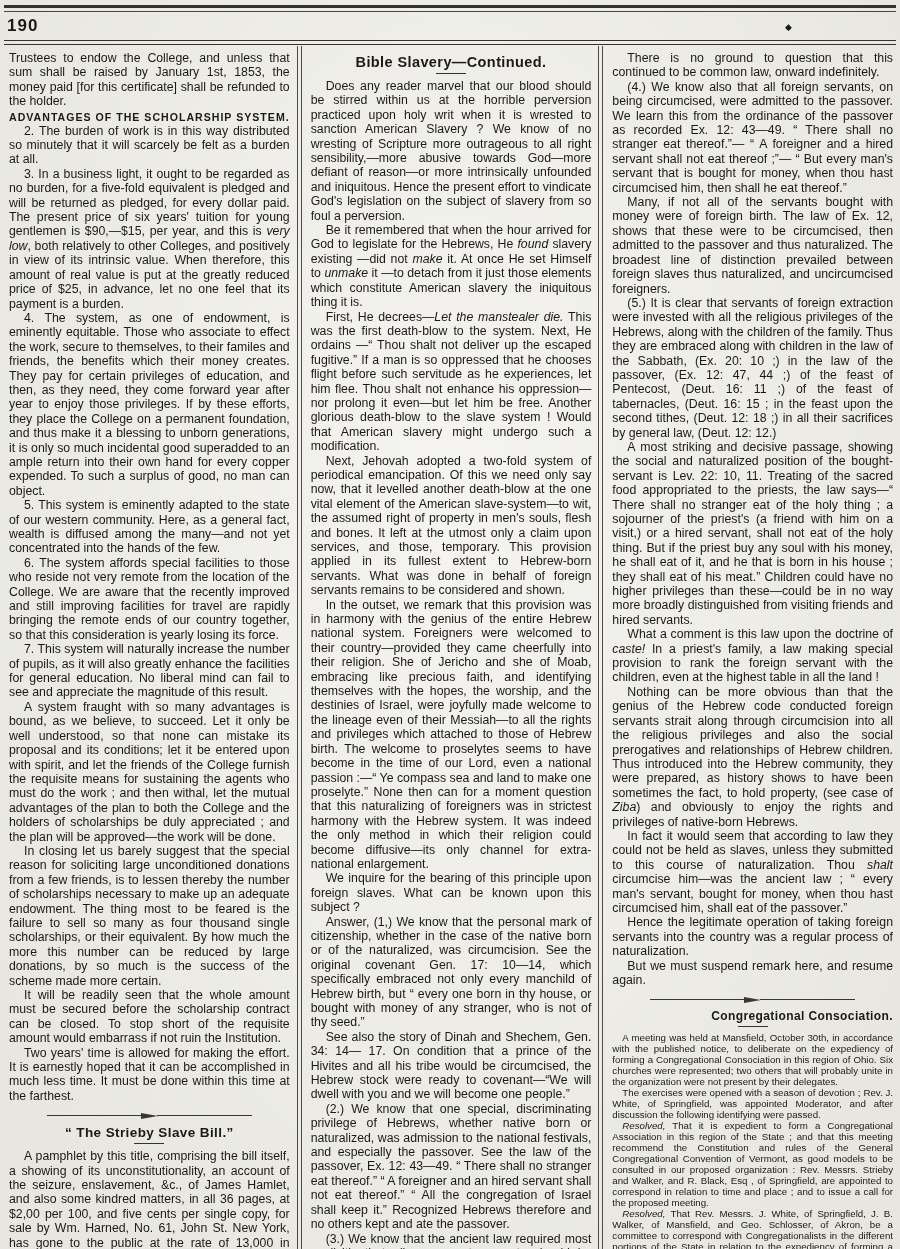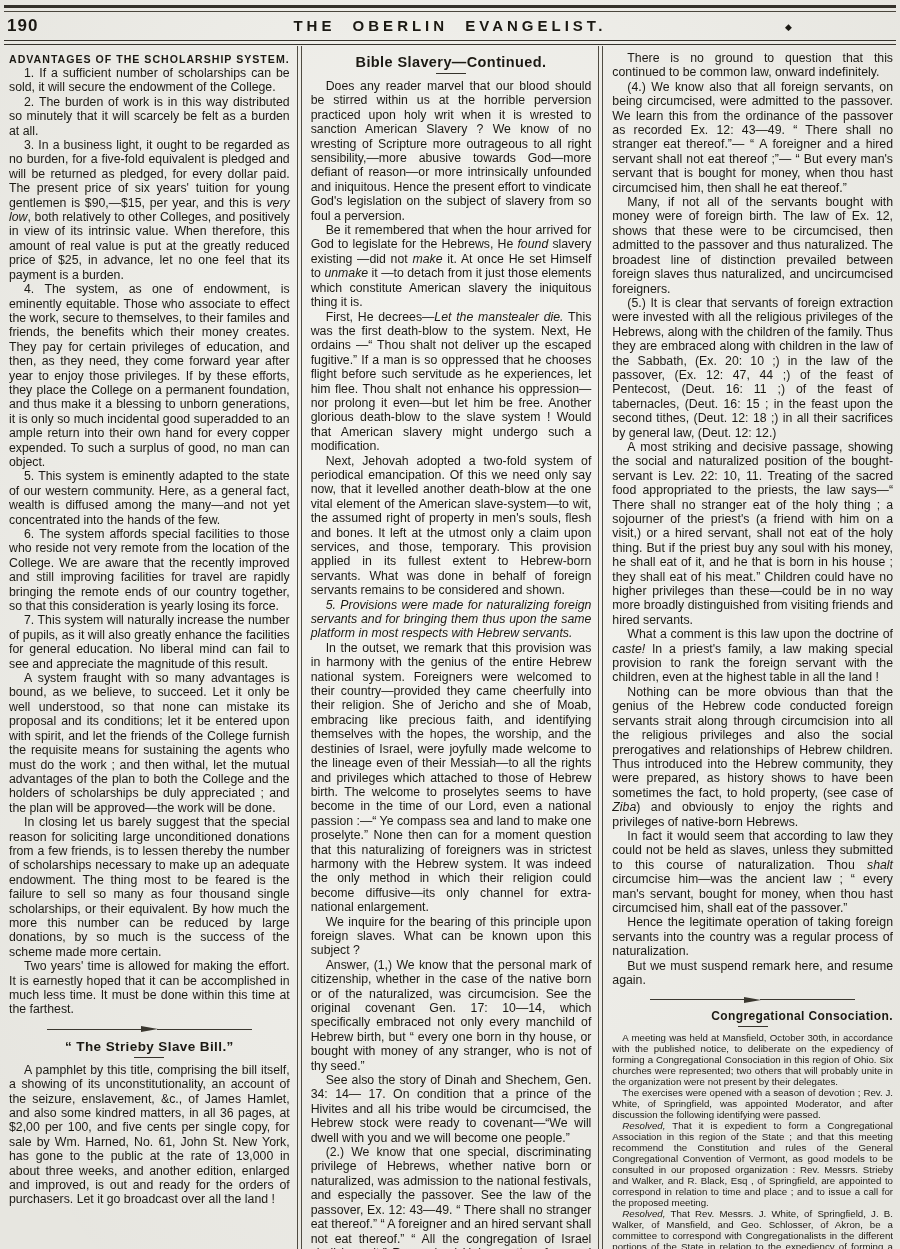--- a/index.html
+++ b/index.html
@@ -128,40 +128,40 @@
 </style>
 </head>
 <body>
 
 <div class="page">
 
   <div class="top-rule"></div>
 
   <div class="header">
     <span class="pageno">190</span>
-    <span class="masthead">THE OBERLIN EVANGELIST.</span>
     <span class="ink-speck">◆</span>
   </div>
 
   <div class="header-rule"></div>
 
   <div class="columns">
 
     <div class="col">
+      <p class="para noindent">Trustees to endow the College, and unless that sum shall be raised by January 1st, 1853, the money paid [for this certificate] shall be refunded to the holder.</p>
       <h3 class="subhead">ADVANTAGES OF THE SCHOLARSHIP SYSTEM.</h3>
       <div>
-          <p class="para">1. If a sufficient number of scholarships can be sold, it will secure the endowment of the College.</p>
           <p class="para">2. The burden of work is in this way distributed so minutely that it will scarcely be felt as a burden at all.</p>
           <p class="para">3. In a business light, it ought to be regarded as no burden, for a five-fold equivalent is pledged and will be returned as pledged, for every dollar paid.  The present price of six years' tuition for young gentlemen is $90,—$15, per year, and this is <i>very low</i>, both relatively to other Colleges, and positively in view of its intrinsic value.  When therefore, this amount of real value is put at the greatly reduced price of $25, in advance, let no one feel that its payment is a burden.</p>
           <p class="para">4. The system, as one of endowment, is eminently equitable.  Those who associate to effect the work, secure to themselves, to their familes and friends, the benefits which their money creates.  They pay for certain privileges of education, and then, as they need, they come forward year after year to enjoy those privileges. If by these efforts, they place the College on a permanent foundation, and thus make it a blessing to unborn generations, it is only so much incidental good superadded to an ample return into their own hand for every copper expended.  To such a surplus of good, no man can object.</p>
           <p class="para">5. This system is eminently adapted to the state of our western community.  Here, as a general fact, wealth is diffused among the many—and not yet concentrated into the hands of the few.</p>
           <p class="para">6. The system affords special facilities to those who reside not very remote from the location of the College. We are aware that the recently improved and still improving facilities for travel are rapidly bringing the remote ends of our country together, so that this consideration is yearly losing its force.</p>
           <p class="para">7. This system will naturally increase the number of pupils, as it will also greatly enhance the facilities for general education.  No liberal mind can fail to see and appreciate the magnitude of this result.</p>
           <p class="para">A system fraught with so many advantages is bound, as we believe, to succeed.  Let it only be well understood, so that none can mistake its proposal and its conditions; let it be entered upon with spirit, and let the friends of the College furnish the requisite means for sustaining the agents who must do the work ; and then withal, let the mutual advantages of the plan to both the College and the holders of scholarships be duly appreciated ; and the plan will be approved—the work will be done.</p>
           <p class="para">In closing let us barely suggest that the special reason for soliciting large unconditioned donations from a few friends, is to lessen thereby the number of scholarships necessary to make up an adequate endowment.  The thing most to be feared is the failure to sell so many as four thousand single scholarships, or their equivalent. By how much the more this number can be reduced by large donations, by so much is the success of the scheme made more certain.</p>
+          <p class="para">It will be readily seen that the whole amount must be secured before the scholarship contract can be closed. To stop short of the requisite amount would embarrass if not ruin the Institution.</p>
           <p class="para">Two years' time is allowed for making the effort.  It is earnestly hoped that it can be accomplished in much less time.   It must be done within this time at the farthest.</p>
         </div>
       <div class="divider">
         <span class="dline"></span>
         <span class="darrow"></span>
         <span class="dline"></span>
       </div>
       <h2 class="article-head fugitive-head">“ The Strieby Slave Bill.”</h2>
       <hr class="head-rule">
       <div>
@@ -172,21 +172,20 @@
     <div class="vrule"></div>
 
     <div class="col">
       <h2 class="article-head">Bible Slavery—Continued.</h2>
       <hr class="head-rule">
       <div>
           <p class="para">Does any reader marvel that our blood should be stirred within us at the horrible perversion practiced upon holy writ when it is wrested to sanction American Slavery ? We know of no wresting of Scripture more outrageous to all right sensibility,—more abusive towards God—more defiant of reason—or more intrinsically unfounded and iniquitous.   Hence the present effort to vindicate God's legislation on the subject of slavery from so foul a perversion.</p>
           <p class="para">Be it remembered that when the hour arrived for God to legislate for the Hebrews, He <i>found</i> slavery existing —did not <i>make</i> it.   At once He set Himself to <i>unmake</i> it —to detach from it just those elements which constitute American slavery the iniquitous thing it is.</p>
           <p class="para">First, He decrees—<i>Let the manstealer die.</i>  This was the first death-blow to the system.  Next, He ordains —“ Thou shalt not deliver up the escaped fugitive.”  If a man is so oppressed that he chooses flight before such servitude as he experiences, let him flee.  Thou shalt not enhance his oppression—nor prolong it even—but let him be free.   Another glorious death-blow to the slave system !   Would that American slavery might undergo such a modification.</p>
           <p class="para">Next, Jehovah adopted a two-fold system of periodical emancipation.  Of this we need only say now, that it levelled another death-blow at the one vital element of the American slave-system—to wit, the assumed right of property in men's souls, flesh and bones.  It left at the utmost only a claim upon services, and those, temporary. This provision applied in its fullest extent to Hebrew-born servants.   What was done in behalf of foreign servants remains to be considered and shown.</p>
-          <p class="para  italic">5. Provisions were made for naturalizing foreign servants and for bringing them thus upon the same platform in most respects with Hebrew servants.</p>
           <p class="para">In the outset, we remark that this provision was in harmony with the genius of the entire Hebrew national system.  Foreigners were welcomed to their country—provided they came cheerfully into their religion.  She of Jericho and she of Moab, embracing like precious faith, and identifying themselves with the hopes, the worship, and the destinies of Israel, were joyfully made welcome to the lineage even of their Messiah—to all the rights and privileges which attached to those of Hebrew birth. The welcome to proselytes seems to have become in the time of our Lord, even a national passion :—“ Ye compass sea and land to make one proselyte.”  None then can for a moment question that this naturalizing of foreigners was in strictest harmony with the Hebrew system.  It was indeed the only method in which their religion could become diffusive—its only channel for extra-national enlargement.</p>
           <p class="para">We inquire for the bearing of this principle upon foreign slaves.   What can be known upon this subject ?</p>
           <p class="para">Answer, (1,) We know that the personal mark of citizenship, whether in the case of the native born or of the naturalized, was circumcision.  See the original covenant Gen. 17: 10—14, which specifically embraced not only every manchild of Hebrew birth, but “ every one born in thy house, or bought with money of any stranger, who is not of thy seed.”</p>
           <p class="para">See also the story of Dinah and Shechem, Gen. 34: 14— 17.  On condition that a prince of the Hivites and all his tribe would be circumcised, the Hebrew stock were ready to covenant—“We will dwell with you and we will become one people.”</p>
           <p class="para">(2.) We know that one special, discriminating privilege of Hebrews, whether native born or naturalized, was admission to the national festivals, and especially the passover.  See the law of the passover, Ex. 12: 43—49. “ There shall no stranger eat thereof.”  “ A foreigner and an hired servant shall not eat thereof.”  “ All the congregation of Israel shall keep it.”   Recognized Hebrews therefore and no others kept and ate the passover.</p>
           <p class="para">(3.) We know that the ancient law required most explicitly that all permanent servants should be circumcised.  Gen. 17, as referred to above, is proof of this. Every foreign slave must be circumcised.  Of course, by this ceremony, he became naturalized also.</p>
         </div>
     </div>
 
     <div class="vrule"></div>

